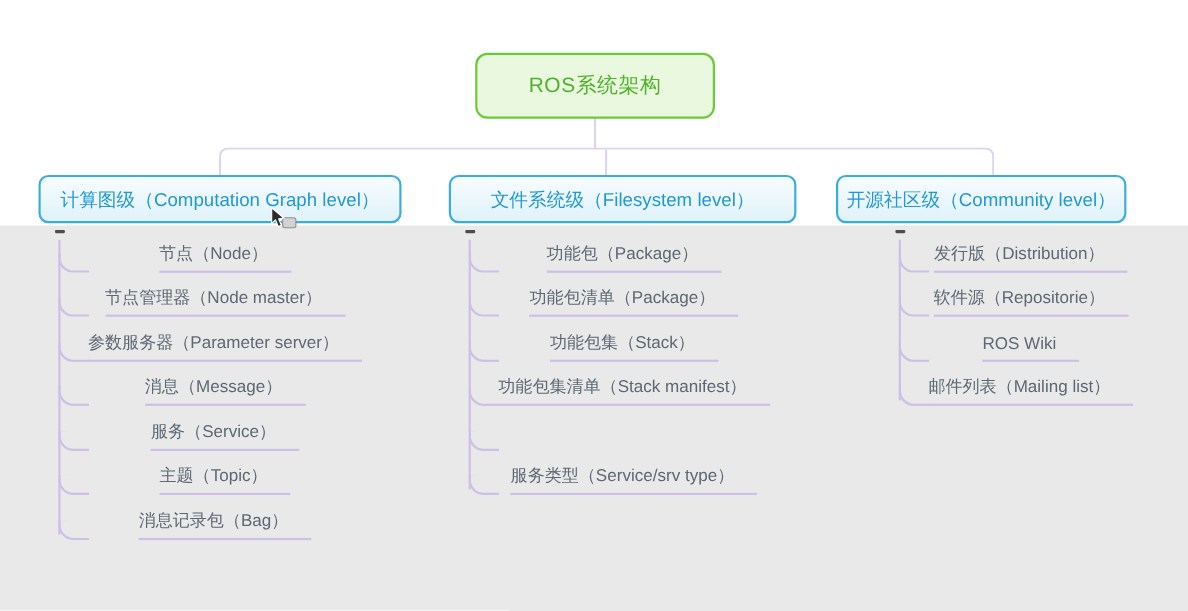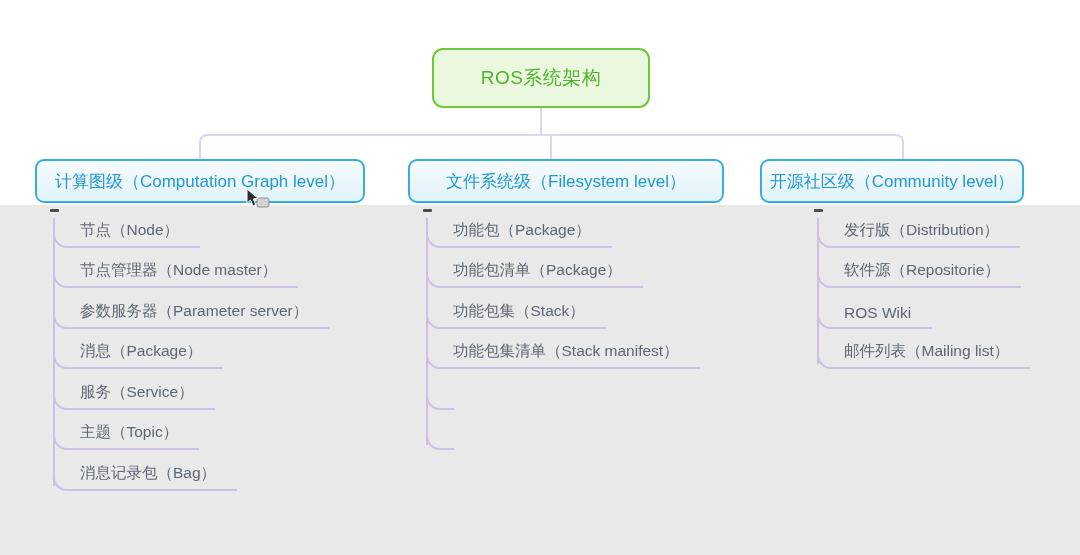--- a/index.html
+++ b/index.html
@@ -52,21 +52,21 @@
   
   .branch-children { position:absolute; top:207px; }
   .c0 { left:53px; }
   .c1 { left:426px; }
   .c2 { left:773px;margin-left:44px; }
   .collapse-dash {
     position:absolute; left:-3px; top:2px; width:9px; height:3px;
     background:#4d4d4d; border-radius:1px; cursor:pointer;
   }
   .trunk { position:absolute; left:0; top:11px; width:2px; background:#cdbfe6; }
-  .child-row { position:relative; height:40.5px; display:flex; align-items:flex-end; }
+  .child-row { position:relative; height:40.5px; display:flex; align-items:flex-end;justify-content:center; }
   .curve {
     position:absolute; left:0; bottom:0; width:28px; height:18px; box-sizing:border-box;
     border-left:2px solid #cdbfe6; border-bottom:2px solid #cdbfe6;
     border-bottom-left-radius:14px;
   }
   .child-label {
     display:inline-block; margin-left:27px; padding:0 21px 5px 0;
     border-bottom:2px solid #cdbfe6;
     font-size:15.5px; color:#5d6773; white-space:nowrap;
   }
@@ -109,21 +109,21 @@
       <div class="child-row">
         <span class="curve"></span>
         <span class="child-label">节点管理器（Node master）</span>
       </div>
       <div class="child-row">
         <span class="curve"></span>
         <span class="child-label">参数服务器（Parameter server）</span>
       </div>
       <div class="child-row">
         <span class="curve"></span>
-        <span class="child-label">消息（Package）</span>
+        <span class="child-label">消息（Message）</span>
       </div>
       <div class="child-row">
         <span class="curve"></span>
         <span class="child-label">服务（Service）</span>
       </div>
       <div class="child-row">
         <span class="curve"></span>
         <span class="child-label">主题（Topic）</span>
       </div>
       <div class="child-row">
@@ -148,20 +148,21 @@
       </div>
       <div class="child-row">
         <span class="curve"></span>
         <span class="child-label">功能包集清单（Stack manifest）</span>
       </div>
       <div class="child-row">
         <span class="curve"></span>
       </div>
       <div class="child-row">
         <span class="curve"></span>
+        <span class="child-label">服务类型（Service/srv type）</span>
       </div>
     </div>
   <div class="branch-children c2">
     <div class="collapse-dash"></div>
     <div class="trunk" style="height: 146px;"></div>
   <div class="child-row">
         <span class="curve"></span>
         <span class="child-label">发行版（Distribution）</span>
       </div>
       <div class="child-row">

